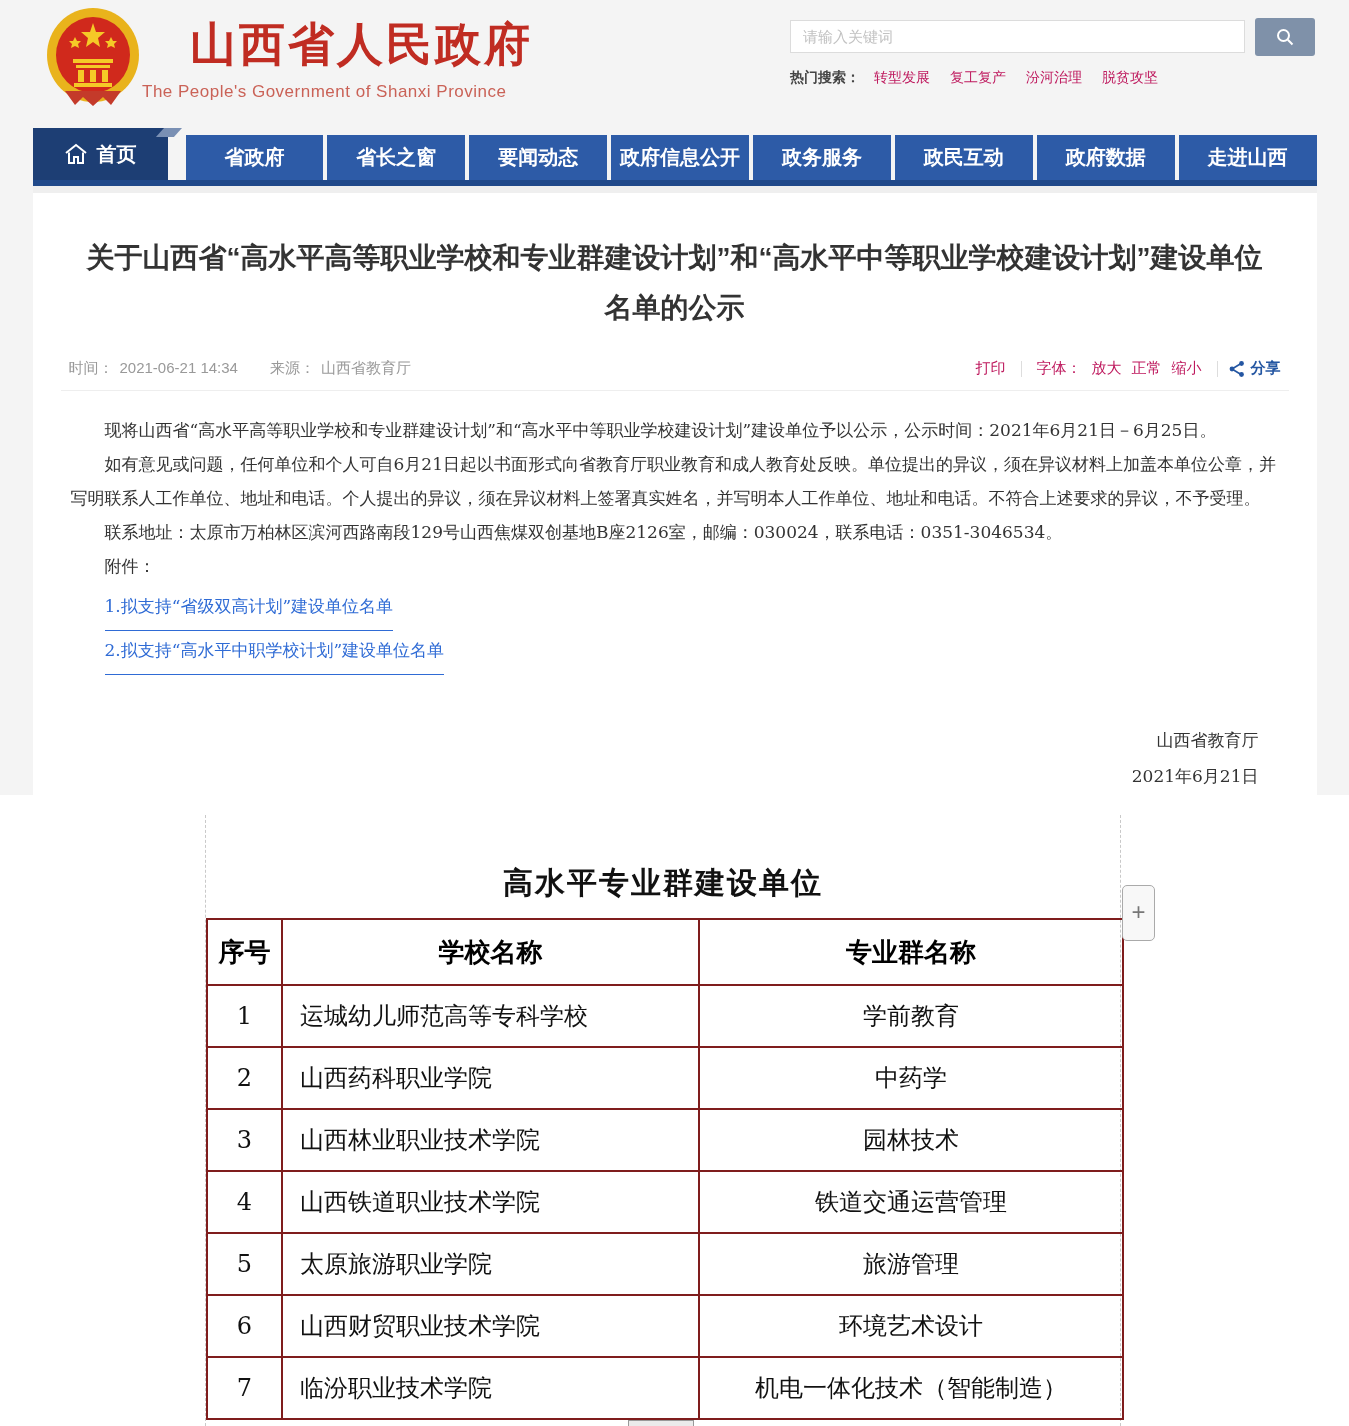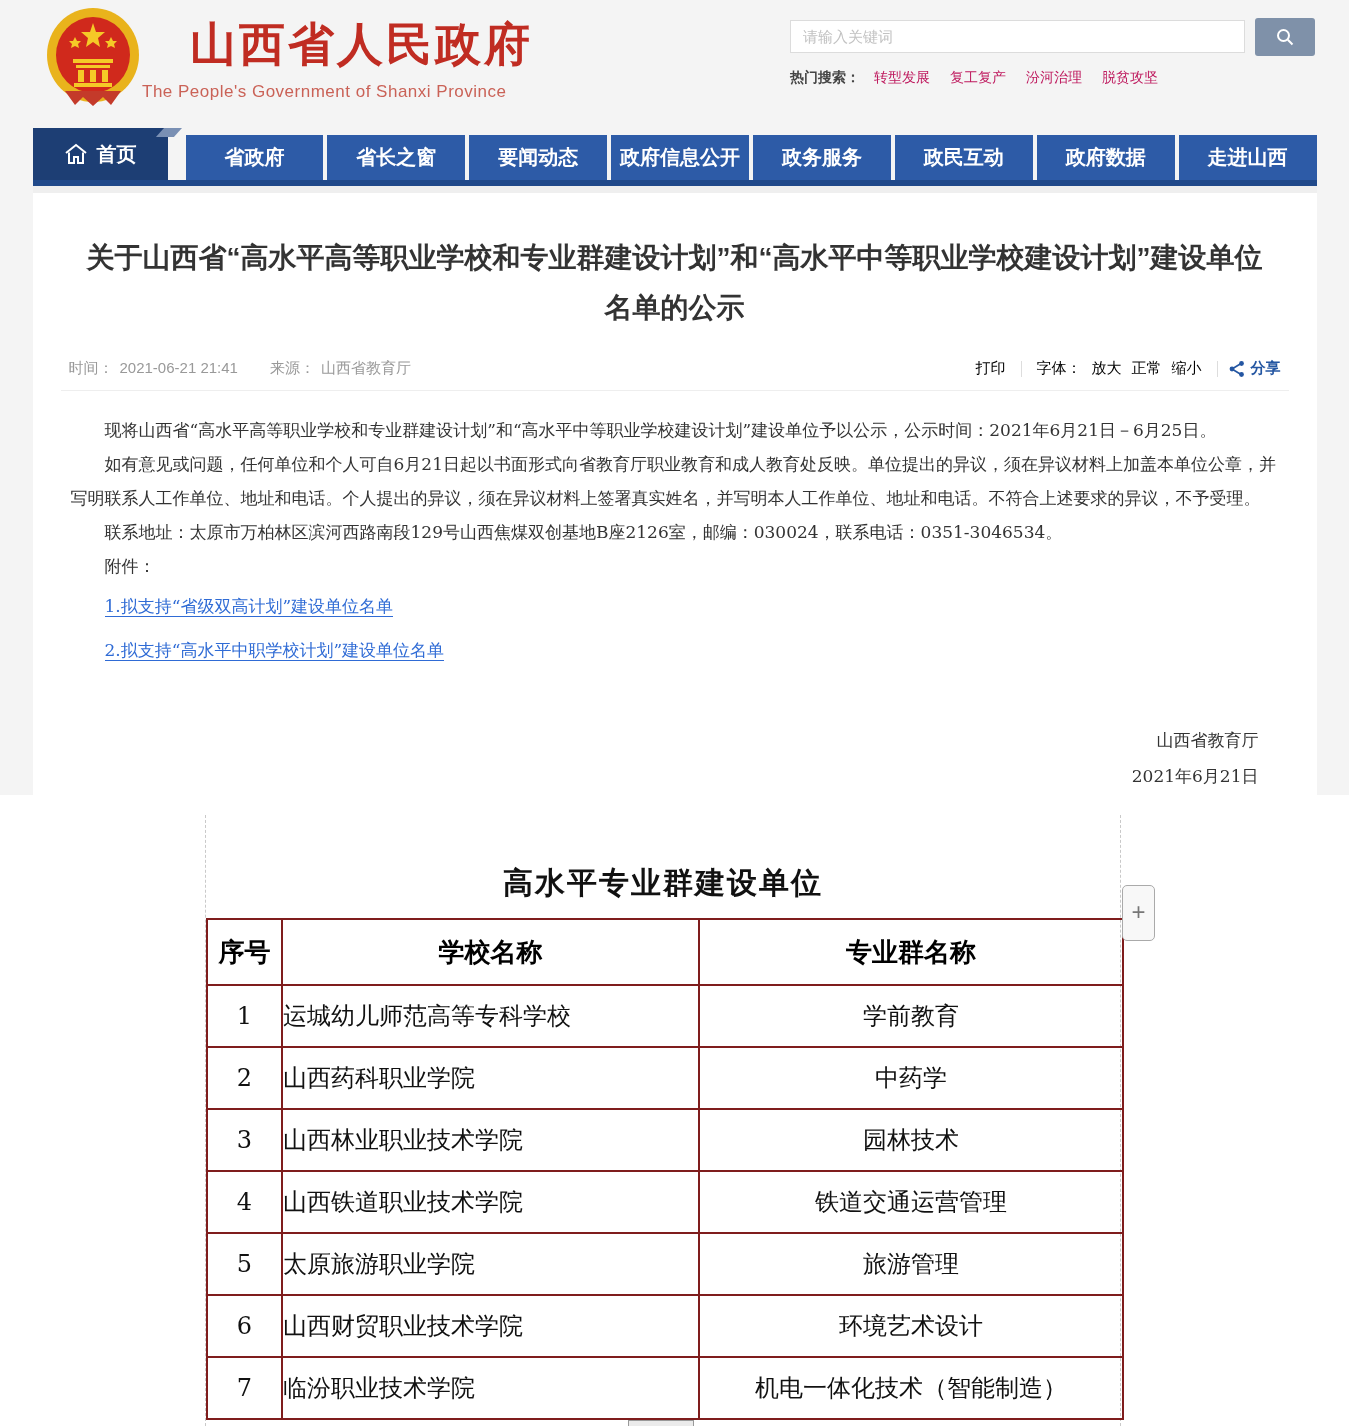--- a/index.html
+++ b/index.html
@@ -68,55 +68,55 @@
   .article-title {
     margin:40px auto 0 auto; width:1190px; text-align:center;
     font-size:28px; font-weight:600; color:#333; line-height:50px;
   }
   .meta-row {
     margin-top:26px; display:flex; justify-content:space-between; align-items:center;
     font-size:15px; color:#999; padding:0 8px 12px 8px; border-bottom:1px solid #eee;
   }
   .meta-left span { margin-right:6px; }
   .meta-right { display:flex; align-items:center; color:#666; }
-  .meta-right .tool { margin:0 5px; color:#000000; }
+  .meta-right .tool { margin:0 5px; color:#be185d; }
   .tool-divider { width:1px; height:16px; background:#ddd; margin:0 10px; }
   .share-wrap { display:flex; align-items:center; gap:5px; }
   .share-label { color:#2456a2; font-weight:bold; }
 
   .article-body {
     margin-top:22px; font-family:"DejaVu Serif","Liberation Serif",serif;
     font-size:17px; line-height:34px; color:#333; padding:0 10px;
   }
   .para { text-indent:2em; }
   .attachment-label { text-indent:2em; }
   .att-row { margin:6px 0 10px 0; }
   .att-link {
     margin-left:2em; color:#2f6bd5; border-bottom:1px solid #2f6bd5;
-    padding-bottom:0; font-size:17px;
+    padding-bottom:14px; font-size:17px;
   }
   .signature { margin-top:55px; text-align:right; padding-right:30px;
     font-family:"DejaVu Serif","Liberation Serif",serif; font-size:17px; color:#333; line-height:36px; }
 
   
   .doc-section { position:relative; height:631px; background:#fff; }
   .doc-page {
     position:absolute; left:205px; top:20px; width:916px; height:611px;
     border-left:1px dashed #c9c9c9; border-right:1px dashed #c9c9c9;
     padding:48px 0 0 0; background:#fff;
     font-family:"DejaVu Serif","Liberation Serif",serif;
   }
   .doc-title { text-align:center; font-size:30px; font-weight:bold; color:#111; letter-spacing:2px; }
   .doc-table { width:100%; border-collapse:collapse; margin-top:14px; table-layout:fixed; }
   .doc-table, .doc-table th, .doc-table td { border:2px solid #7f1d1d; }
   .doc-table { border-width:2px; }
   .doc-table th { height:66px; font-size:26px; font-weight:bold; border-bottom-width:2px; }
   .doc-table td { height:62px; font-size:24px; color:#111; }
   .col-0 { width:75px; text-align:center; }
-  .col-1 { width:417px; text-align:left; padding-left:0; }
+  .col-1 { width:417px; text-align:left; padding-left:17px; }
   .col-2 { width:424px; text-align:center; }
   .doc-table th.col-1, .doc-table th.col-2 { text-align:center; padding-left:0; }
 
   .zoom-btn {
     position:absolute; left:1122px; top:90px; width:33px; height:56px;
     background:#f8f8f8; border:1px solid #aaa; border-radius:5px;
     color:#777; font-size:24px; font-weight:300; line-height:52px; text-align:center; cursor:pointer;
   }
   .toolbar-stub {
     position:absolute; left:628px; bottom:0; width:66px; height:6px;
@@ -196,21 +196,21 @@
   </nav>
 
   <div class="white-card">
     <div class="card-band"></div>
 
     <div class="article">
       <h1 class="article-title">关于山西省“高水平高等职业学校和专业群建设计划”和“高水平中等职业学校建设计划”建设单位名单的公示</h1>
 
       <div class="meta-row">
         <div class="meta-left">
-          <span>时间：</span><span style="margin-right:28px;">2021-06-21 21:41</span>
+          <span>时间：</span><span style="margin-right:28px;">2021-06-21 14:34</span>
           <span>来源：</span><span>山西省教育厅</span>
         </div>
         <div class="meta-right">
           <a class="tool">打印</a>
           <span class="tool-divider"></span>
           <span class="tool">字体：</span>
           <a class="tool">放大</a>
           <a class="tool">正常</a>
           <a class="tool">缩小</a>
           <span class="tool-divider"></span>

